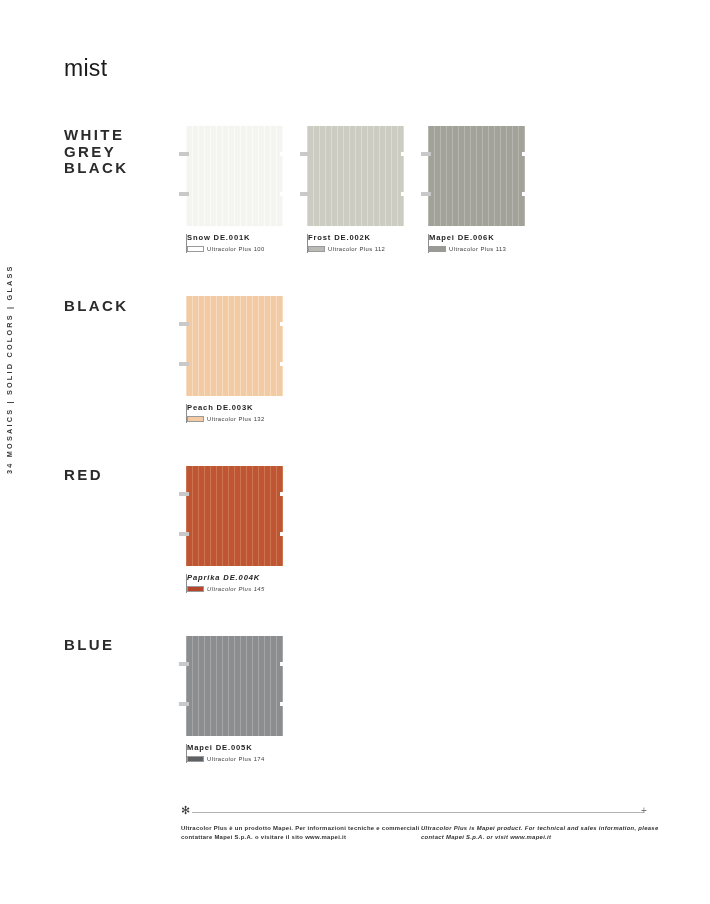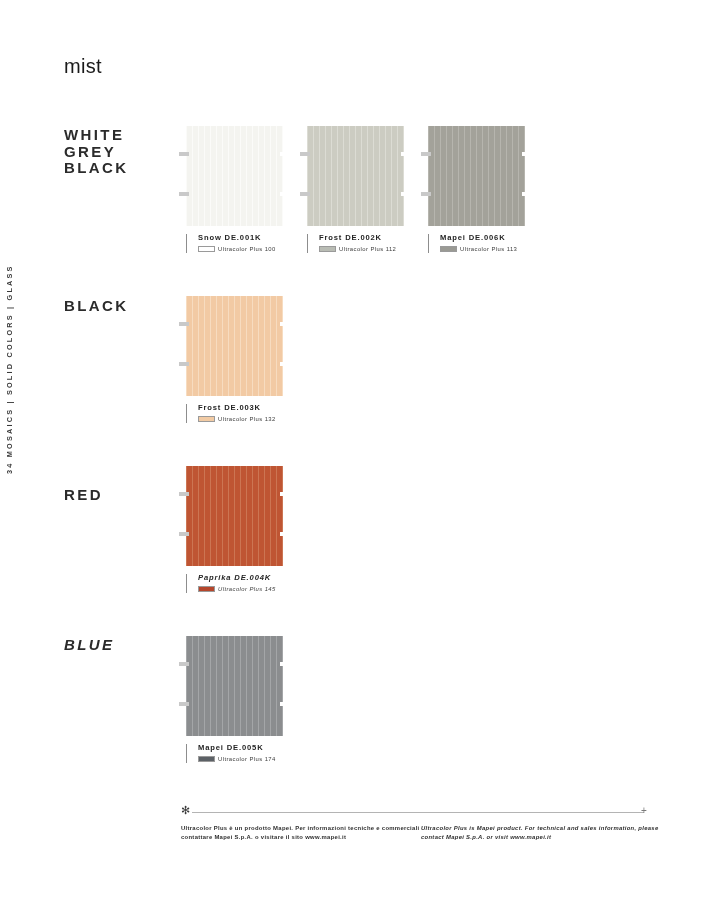--- a/index.html
+++ b/index.html
@@ -36,21 +36,21 @@
     letter-spacing: 2.2px;
     color: #3a3a3a;
     font-family: "Liberation Sans", sans-serif;
   }
 
   
   .page-title {
     position: absolute;
     left: 64px;
     top: 55px;
-    font-size: 20px;
+    font-size: 23px;
     font-weight: 400;
     letter-spacing: 0.3px;
     color: #1a1a1a;
   }
 
   
   .row {
     position: absolute;
     left: 0;
     width: 710px;
@@ -93,21 +93,21 @@
   }
   .tab.l { left: -7px; background: #c9c9c9; }
   .tab.r { right: -7px; background: #ffffff; }
   .tab.t1 { top: 26px; }
   .tab.t2 { top: 66px; }
   .tab.l.t1 { left: -7px; }
 
   .caption {
     margin-top: 7px;
     position: relative;
-    padding-left: 12px;
+    padding-left: 1px;
   }
   .caption .rule {
     position: absolute;
     left: 0;
     top: 1px;
     width: 1.4px;
     height: 19px;
     background: #8d8d8d;
   }
   .cap-name {
@@ -252,50 +252,50 @@
       <div class="card" style="left: 186px; top: 0px;">
         <div class="tile-wrap">
           <div class="tile" style="background: repeating-linear-gradient(90deg, rgb(247, 220, 192) 0px, rgb(247, 220, 192) 1px, rgb(242, 202, 164) 1px, rgb(242, 202, 164) 6px), repeating-linear-gradient(0deg, rgb(247, 220, 192) 0px, rgb(247, 220, 192) 1px, rgb(242, 202, 164) 1px, rgb(242, 202, 164) 6px), repeating-linear-gradient(90deg, rgba(0, 0, 0, 0.043) 0px, rgba(0, 0, 0, 0.043) 6px, rgba(255, 255, 255, 0.05) 6px, rgba(255, 255, 255, 0.05) 18px), repeating-linear-gradient(0deg, rgba(0, 0, 0, 0.05) 0px, rgba(0, 0, 0, 0.05) 12px, rgba(255, 255, 255, 0.043) 12px, rgba(255, 255, 255, 0.043) 24px);"></div>
           <div class="tab l t1"></div>
           <div class="tab l t2"></div>
           <div class="tab r t1"></div>
           <div class="tab r t2"></div>
         </div>
         <div class="caption">
           <div class="rule"></div>
-          <div class="cap-name">Frost DE.003K</div>
+          <div class="cap-name">Peach DE.003K</div>
           <div class="cap-sub">
             <span class="chip" style="background: rgb(242, 203, 164);"></span>
             <span class="cap-sub-text">Ultracolor Plus 132</span>
           </div>
         </div>
       </div>
     </div>
     <div class="row" style="top: 466px;">
-      <div class="row-label" style="top: 1px; margin-top: 20px;">RED</div>
+      <div class="row-label" style="top: 1px;">RED</div>
       <div class="card" style="left: 186px; top: 0px; font-style: italic;">
         <div class="tile-wrap">
           <div class="tile" style="background: repeating-linear-gradient(90deg, rgb(204, 117, 83) 0px, rgb(204, 117, 83) 1px, rgb(191, 85, 51) 1px, rgb(191, 85, 51) 6px), repeating-linear-gradient(0deg, rgb(204, 117, 83) 0px, rgb(204, 117, 83) 1px, rgb(191, 85, 51) 1px, rgb(191, 85, 51) 6px), repeating-linear-gradient(90deg, rgba(0, 0, 0, 0.043) 0px, rgba(0, 0, 0, 0.043) 6px, rgba(255, 255, 255, 0.05) 6px, rgba(255, 255, 255, 0.05) 18px), repeating-linear-gradient(0deg, rgba(0, 0, 0, 0.05) 0px, rgba(0, 0, 0, 0.05) 12px, rgba(255, 255, 255, 0.043) 12px, rgba(255, 255, 255, 0.043) 24px);"></div>
           <div class="tab l t1"></div>
           <div class="tab l t2"></div>
           <div class="tab r t1"></div>
           <div class="tab r t2"></div>
         </div>
         <div class="caption">
           <div class="rule"></div>
           <div class="cap-name">Paprika DE.004K</div>
           <div class="cap-sub">
             <span class="chip" style="background: rgb(181, 70, 44);"></span>
             <span class="cap-sub-text">Ultracolor Plus 145</span>
           </div>
         </div>
       </div>
     </div>
     <div class="row" style="top: 636px;">
-      <div class="row-label" style="top: 1px; font-style: italic;">BLUE</div>
+      <div class="row-label" style="top: 1px;">BLUE</div>
       <div class="card" style="left: 186px; top: 0px;">
         <div class="tile-wrap">
           <div class="tile" style="background: repeating-linear-gradient(90deg, rgb(164, 166, 168) 0px, rgb(164, 166, 168) 1px, rgb(139, 141, 143) 1px, rgb(139, 141, 143) 6px), repeating-linear-gradient(0deg, rgb(164, 166, 168) 0px, rgb(164, 166, 168) 1px, rgb(139, 141, 143) 1px, rgb(139, 141, 143) 6px), repeating-linear-gradient(90deg, rgba(0, 0, 0, 0.043) 0px, rgba(0, 0, 0, 0.043) 6px, rgba(255, 255, 255, 0.05) 6px, rgba(255, 255, 255, 0.05) 18px), repeating-linear-gradient(0deg, rgba(0, 0, 0, 0.05) 0px, rgba(0, 0, 0, 0.05) 12px, rgba(255, 255, 255, 0.043) 12px, rgba(255, 255, 255, 0.043) 24px);"></div>
           <div class="tab l t1"></div>
           <div class="tab l t2"></div>
           <div class="tab r t1"></div>
           <div class="tab r t2"></div>
         </div>
         <div class="caption">
           <div class="rule"></div>

